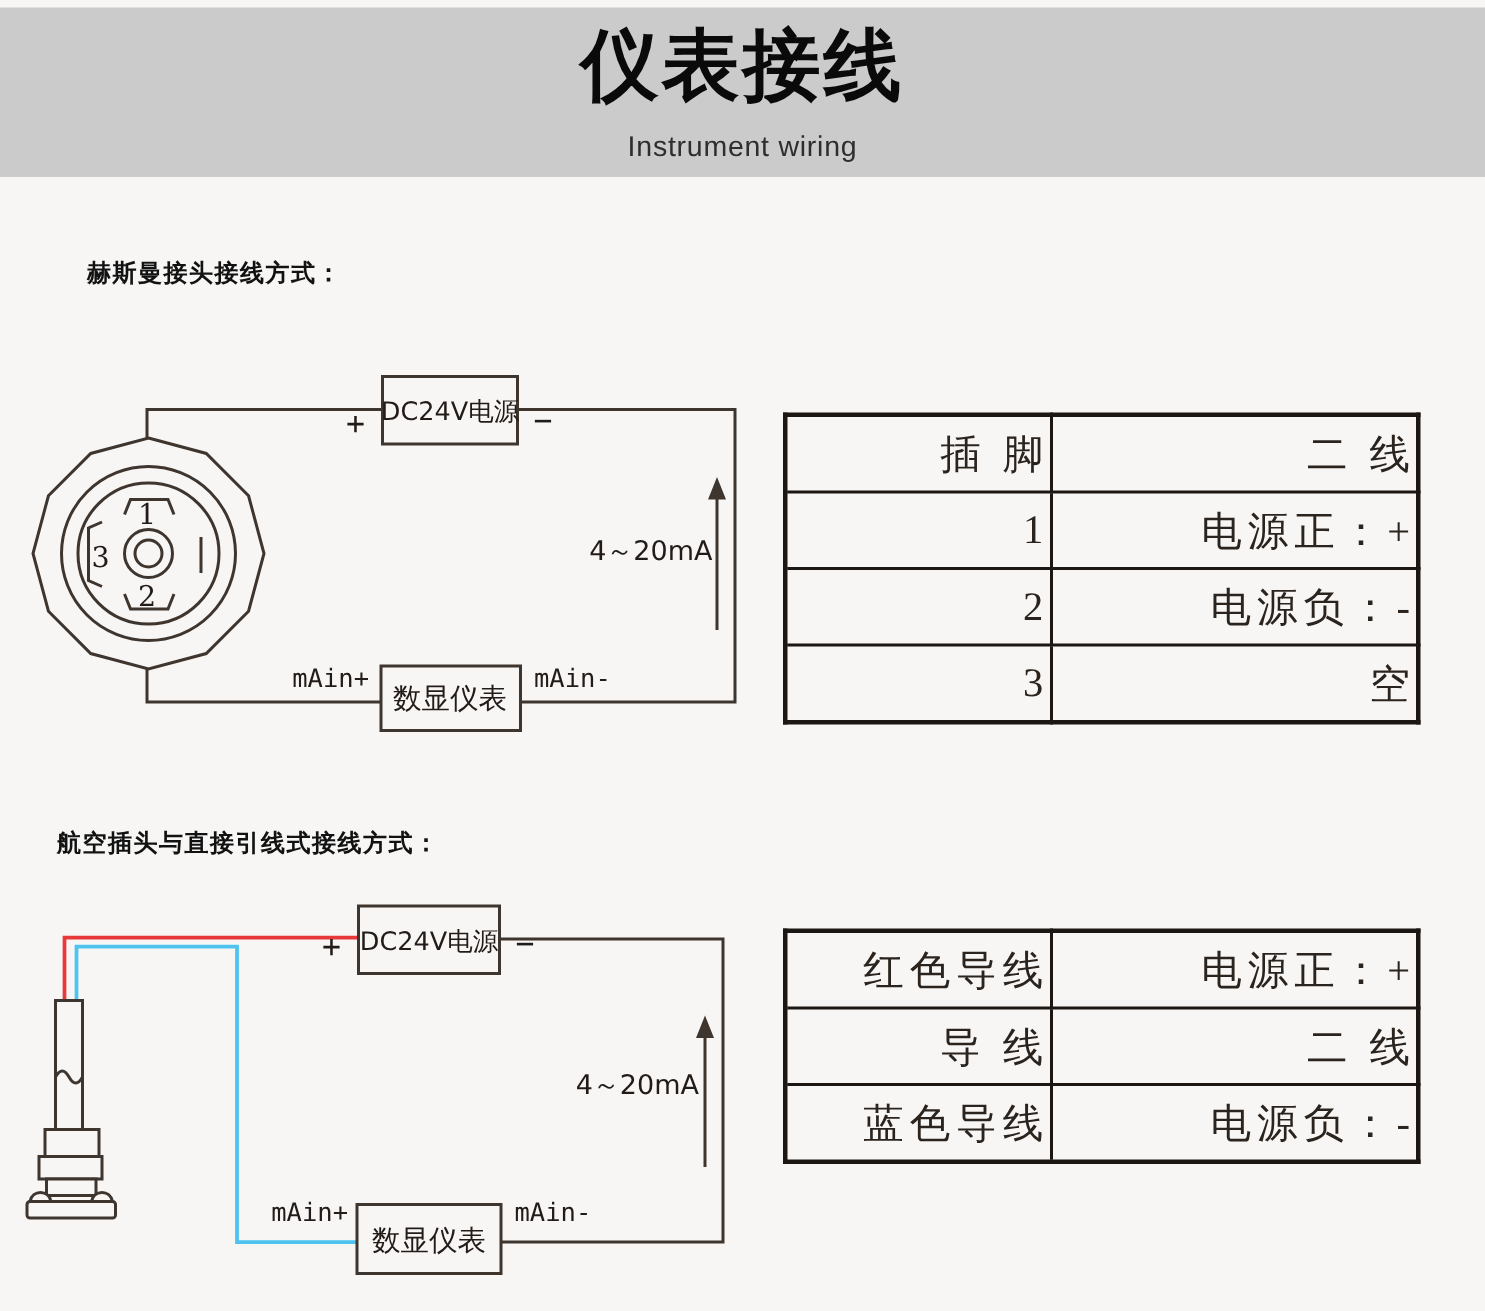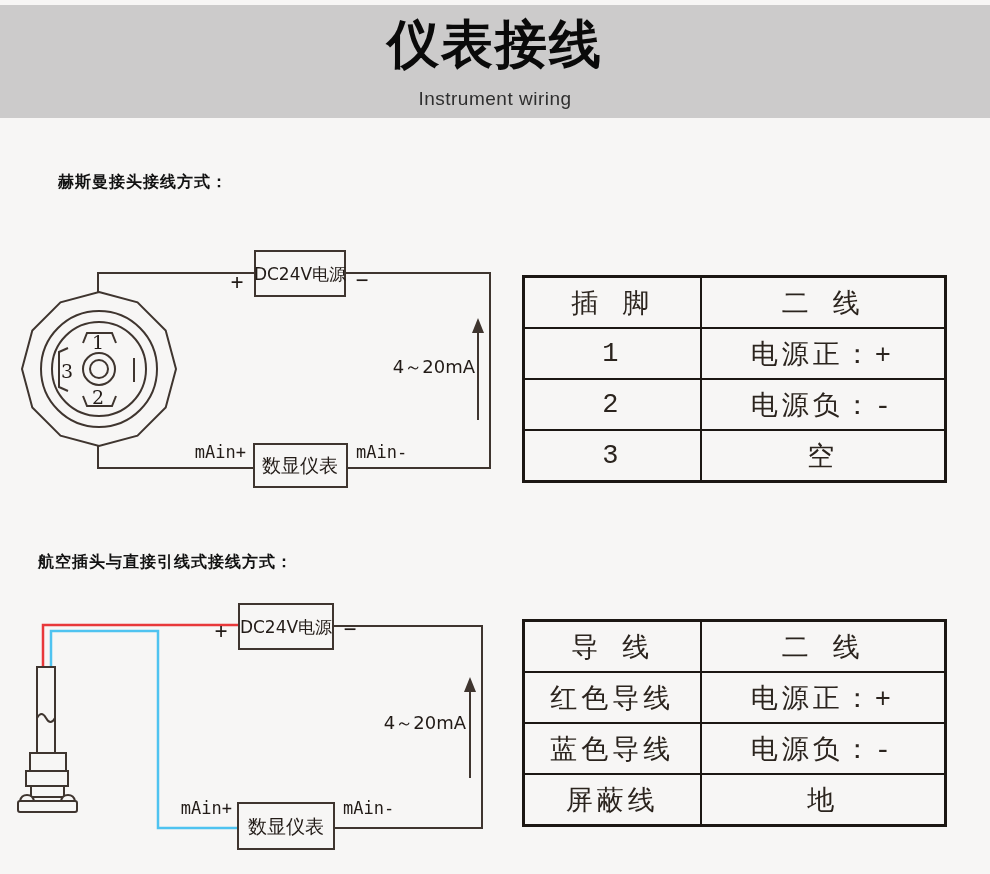--- a/index.html
+++ b/index.html
@@ -38,22 +38,22 @@
   svg text{
     fill:#221b17;
     font-family:"DejaVu Sans Mono","Liberation Mono",monospace;
   }
   svg text.cjk{font-family:"DejaVu Sans","Liberation Sans",sans-serif;}
   svg text.pin{font-family:"DejaVu Serif","Liberation Serif",serif;font-size:19px;}
   table.wiring{
     position:absolute;left:522px;width:422px;
     border-collapse:collapse;table-layout:fixed;
     border:3px solid #1c1713;
-    font-family:Liberation Mono, monospace;
-    font-size:27px;color:#2b241e;text-align:center;padding-left:43px;
+    font-family:Liberation Serif, serif;
+    font-size:27px;color:#2b241e;text-align:right;padding-left:43px;
   }
   #table-1{top:275px;}
   #table-2{top:619px;}
   table.wiring td{
     border:2px solid #1c1713;height:49px;padding:0;
     letter-spacing:4px;vertical-align:middle;
   }
 </style>
 </head>
 <body>
@@ -160,29 +160,25 @@
   </g>
 </svg>
 
 <table id="table-2" class="wiring">
   <colgroup>
       <col style="width:177px">
       <col style="width:245px">
     </colgroup>
   <tbody>
     <tr>
+      <td>红色导线</td>
+      <td>电源正：+</td>
+    </tr>
+    <tr>
       <td>导 线</td>
       <td>二 线</td>
-    </tr>
-    <tr>
-      <td>红色导线</td>
-      <td>电源正：+</td>
     </tr>
     <tr>
       <td>蓝色导线</td>
       <td>电源负：-</td>
     </tr>
-    <tr>
-      <td>屏蔽线</td>
-      <td>地</td>
-    </tr>
   </tbody>
 </table>
 
 </body></html>

